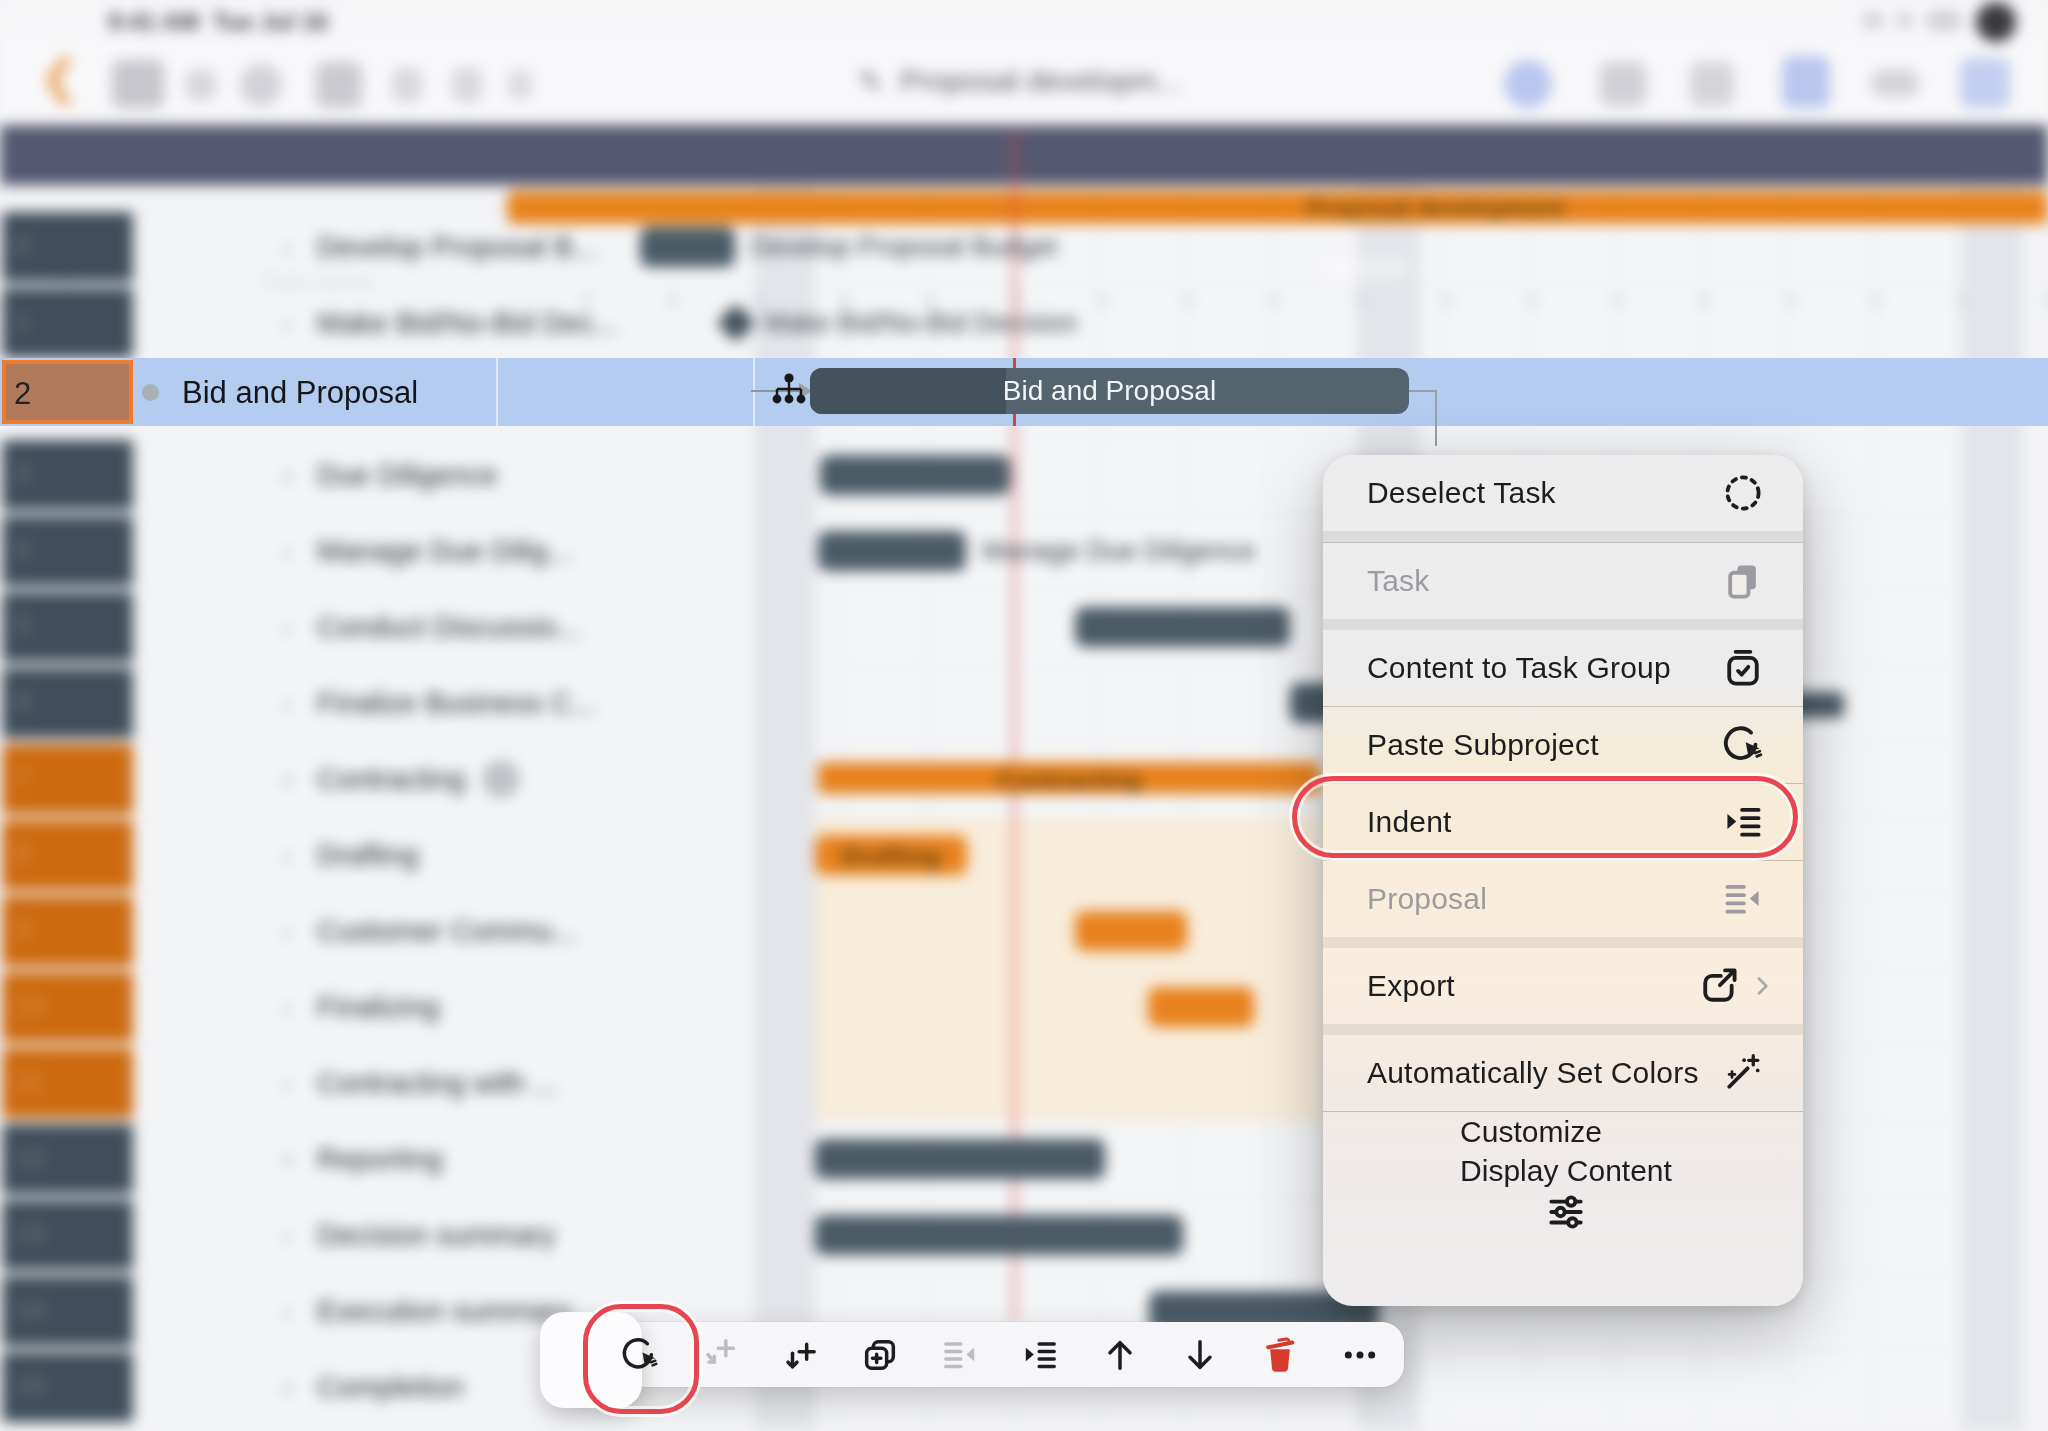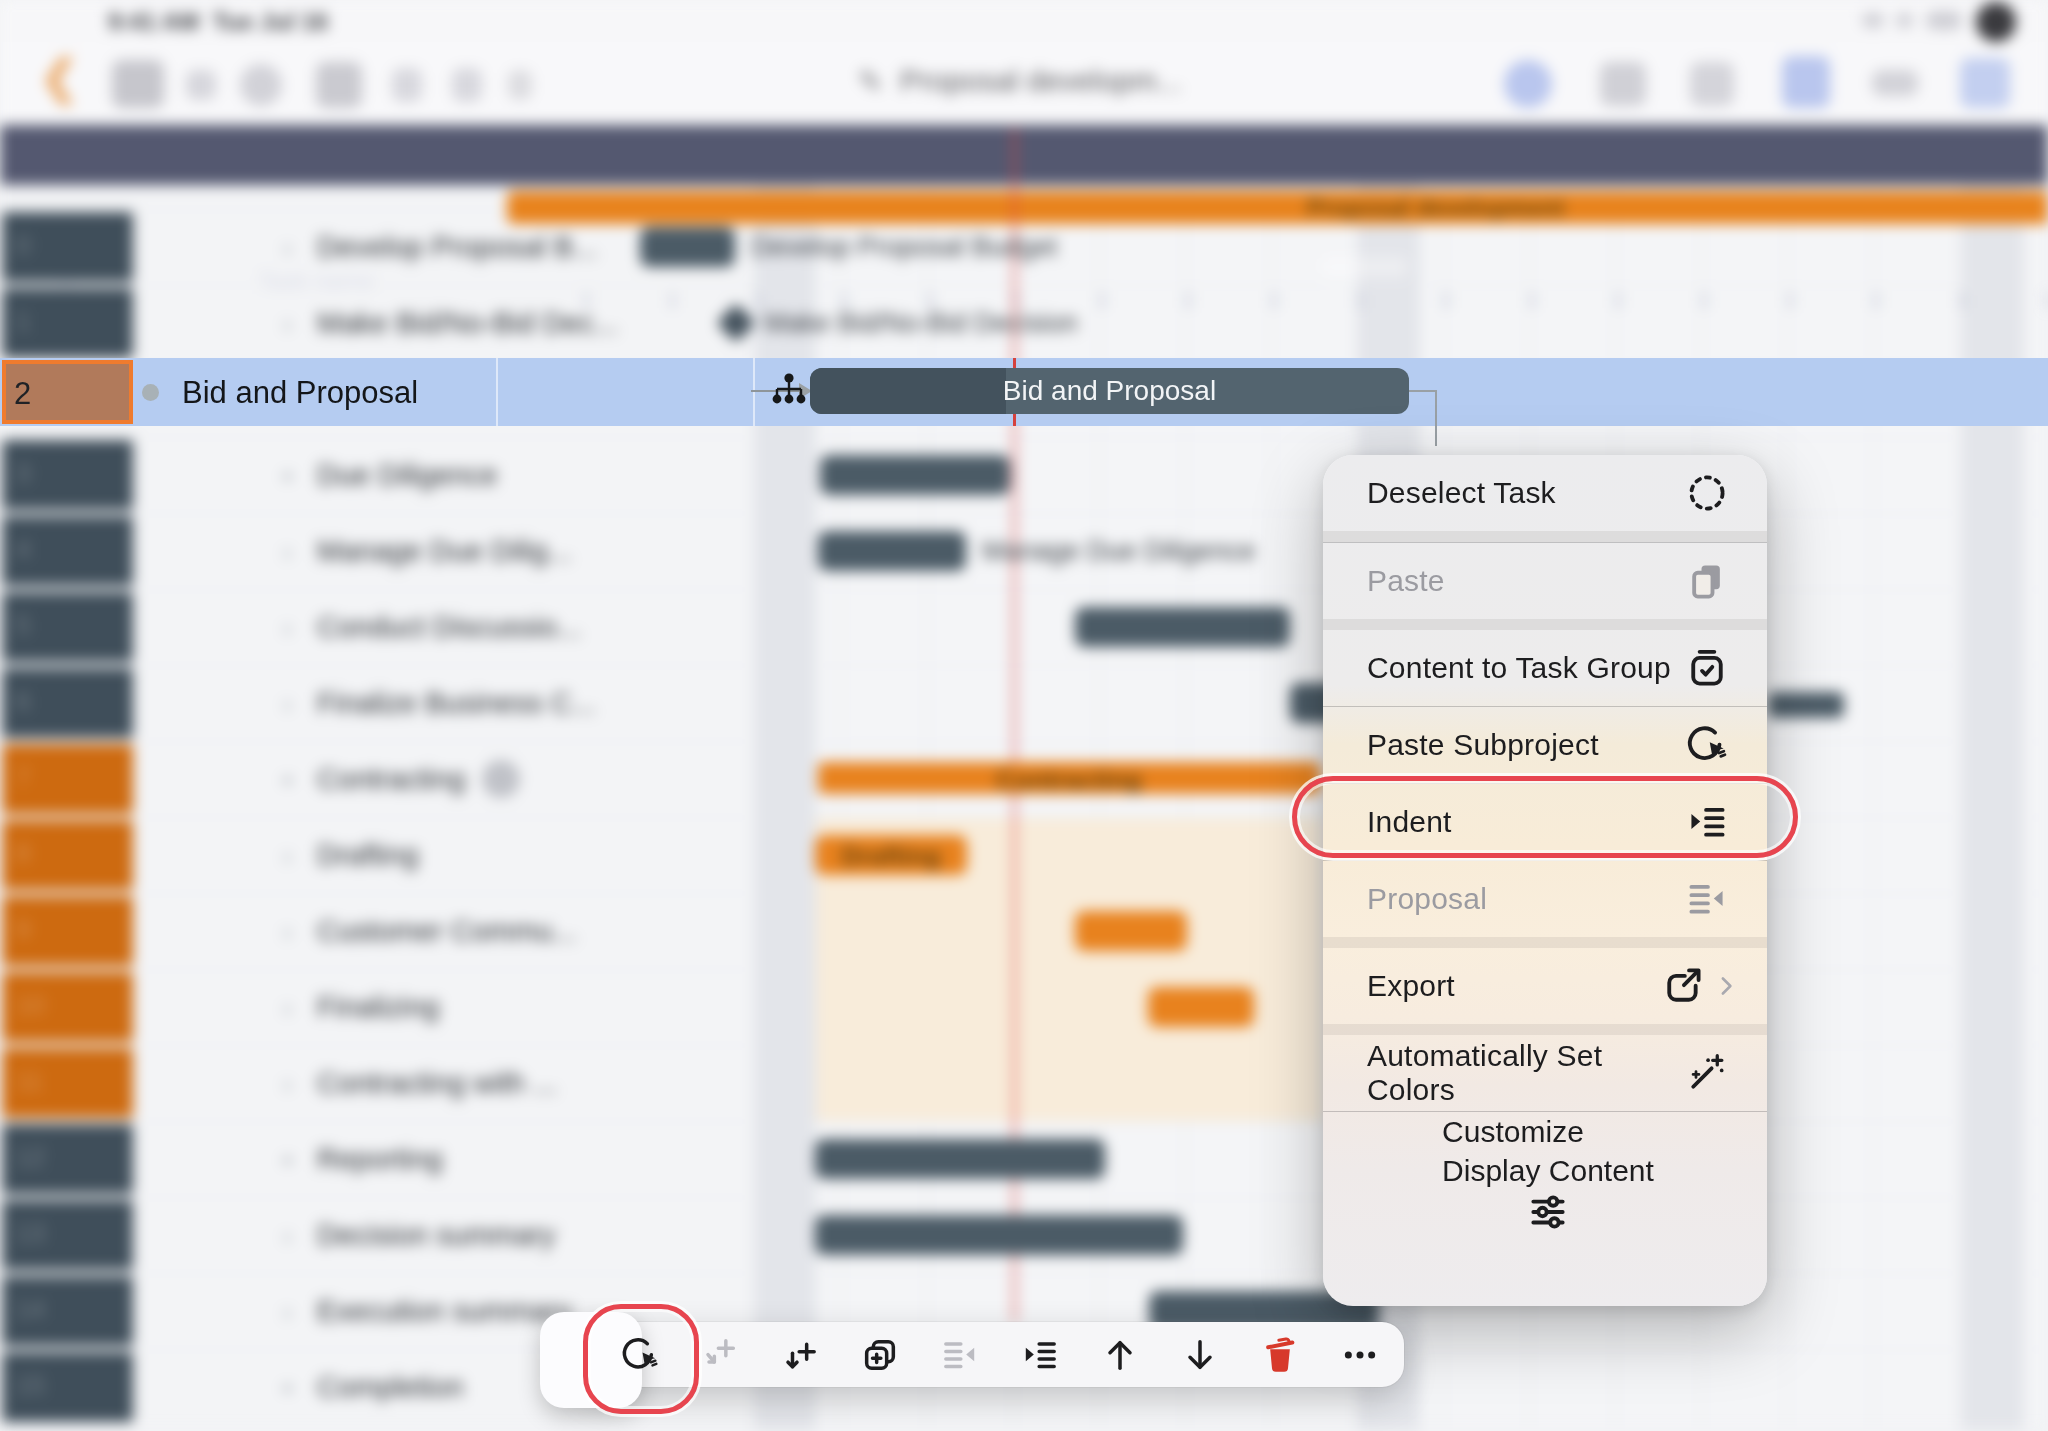--- a/index.html
+++ b/index.html
@@ -53,21 +53,21 @@
   .sel-today{position:absolute;left:1013px;top:0;width:3px;height:68px;background:#d5413d;}
   .sel-conn{position:absolute;left:751px;top:32px;width:52px;height:2px;background:#8e959a;}
   .sel-arrowhead{position:absolute;left:799px;top:25px;width:0;height:0;border-left:13px solid #9aa0a4;border-top:8px solid transparent;border-bottom:8px solid transparent;}
   .sel-orgicon{position:absolute;left:768px;top:12px;}
   .sel-bar{position:absolute;left:810px;top:10px;width:599px;height:46px;background:#53646f;border-radius:12px;overflow:hidden;}
   .sel-prog{position:absolute;left:0;top:0;width:196px;height:46px;background:#43525d;}
   .sel-bar span{position:absolute;left:0;width:100%;text-align:center;line-height:46px;font-size:28px;color:#f2f4f6;}
   .elbow-h{position:absolute;left:1409px;top:32px;width:28px;height:2px;background:#99a0a5;}
   .elbow-v{position:absolute;left:1435px;top:32px;width:2px;height:56px;background:#99a0a5;}
   
-  .menu{left:1323px;top:455px;width:444px;height:851px;border-radius:30px;z-index:10;overflow:hidden;
+  .menu{left:1323px;top:455px;width:480px;height:851px;border-radius:30px;z-index:10;overflow:hidden;
         box-shadow:0 24px 70px rgba(0,0,0,0.28),0 4px 16px rgba(0,0,0,0.12);
         background:linear-gradient(180deg,#ececee 0%,#edecec 27%,#f4ebd9 34%,#f8ecd8 46%,#f9eedd 57%,#f7ecdf 66%,#f2e9e3 74%,#efeae9 84%,#eeecee 100%);}
   .mi{display:flex;align-items:center;justify-content:space-between;height:76px;padding:0 38px 0 44px;box-sizing:border-box;}
   .mi.two{height:118px;flex-direction:column;}
   .mi .lbl{font-size:30px;color:#1d1d1f;letter-spacing:.2px;}
   .mi.disabled .lbl{color:#9b9ba1;}
   .mi .lbl2{font-size:30px;color:#1d1d1f;line-height:39px;}
   .mi .right{display:flex;align-items:center;gap:6px;}
   .sep-thin{height:1px;background:rgba(60,60,67,0.26);}
   .sep-thick{height:11px;background:rgba(84,80,78,0.10);}
@@ -355,21 +355,21 @@
         <span class="lbl">Deselect Task</span>
         <span class="right">
           <svg class="micon" viewBox="0 0 24 24" fill="none" stroke="currentColor" stroke-width="2.1" stroke-linecap="round" stroke-linejoin="round">
             <circle cx="12" cy="12" r="8.5" stroke-dasharray="2.2 3.4"></circle>
           </svg>
         </span>
       </div>
       <div class="sep-thick"></div>
       <div class="sep-thin"></div>
       <div class="mi disabled">
-        <span class="lbl">Paste</span>
+        <span class="lbl">Task</span>
         <span class="right">
           <svg class="micon" viewBox="0 0 24 24" fill="none" stroke="currentColor" stroke-width="2.1" stroke-linecap="round" stroke-linejoin="round">
             <rect x="9" y="3.5" width="10" height="13" rx="2" fill="currentColor" stroke="none"></rect>
             <rect x="5" y="7.5" width="10" height="13" rx="2" fill="#f1ede8"></rect>
           </svg>
         </span>
       </div>
       <div class="sep-thick"></div>
       <div class="mi">
         <span class="lbl">Content to Task Group</span>

